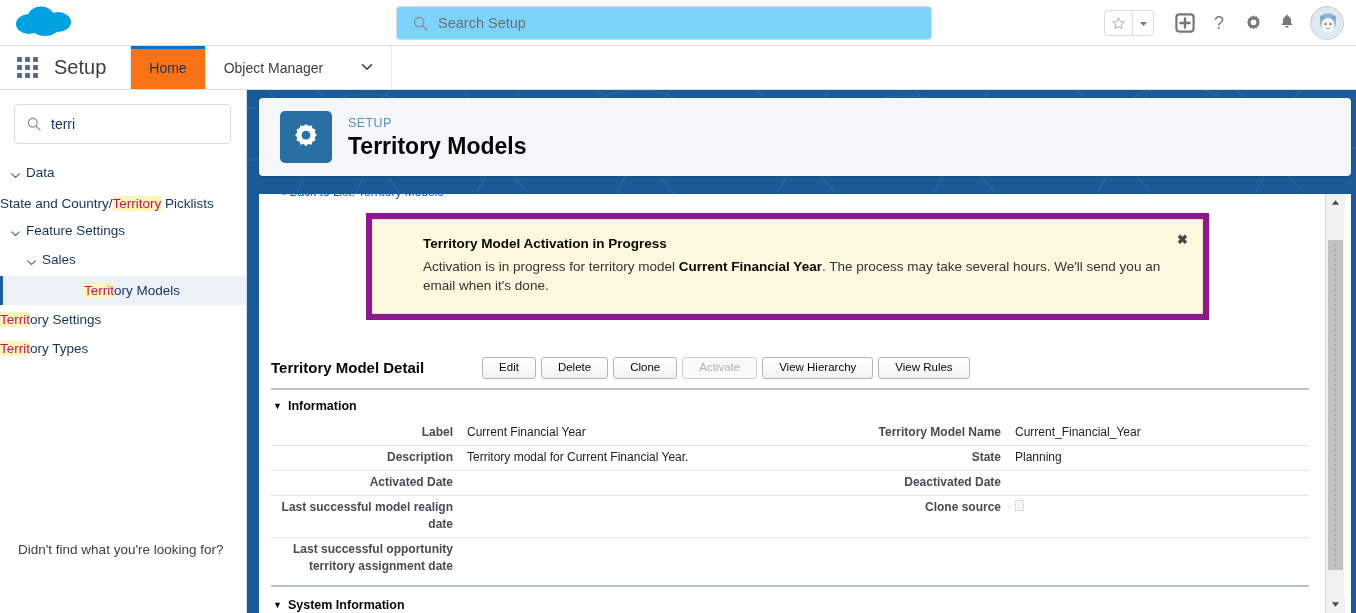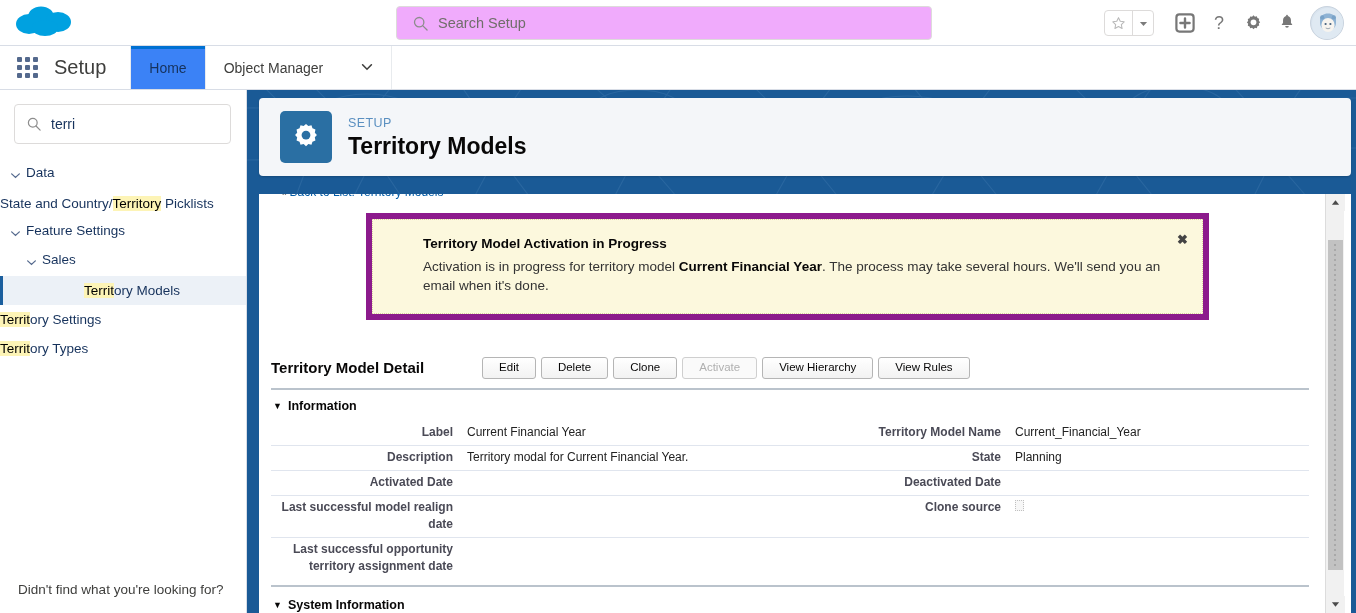--- a/index.html
+++ b/index.html
@@ -20,21 +20,21 @@
     border-bottom: 1px solid #d8dde6;
   }
   .sf-logo {
     position: absolute; left: 14px; top: 3px;
     width: 62px; height: 40px;
   }
   .search-wrap {
     position: absolute; left: 396px; top: 6px;
     width: 536px; height: 34px;
     border: 1px solid #dddbda; border-radius: 4px;
-    background: #f0abfc;
+    background: #7dd3fc;
     display: flex; align-items: center;
   }
   .search-wrap .mag {
     margin-left: 16px; margin-right: 10px;
     width: 15px; height: 15px; flex: none;
   }
   .search-input {
     border: 0; outline: 0; background: transparent;
     font-family: "Liberation Sans", sans-serif;
     font-size: 14.5px; color: #3e3e3c;
@@ -95,21 +95,21 @@
     font-size: 20px; color: #3e3e3c; font-weight: 400;
     padding-right: 24px;
   }
   .nav-tab {
     display: flex; align-items: center; padding: 0 18px;
     font-size: 14px; color: #3e3e3c;
     border-left: 1px solid #e8ebee;
     cursor: pointer; position: relative;
   }
   .nav-tab.active {
-    background: #3b82f6;
+    background: #f97316;
     box-shadow: inset 0 3px 0 0 #0070d2;
     color: #16325c;
   }
   .nav-tab .chev { margin-left: 14px; }
   .nav-tab-end { border-right: 1px solid #e8ebee; gap: 24px; }
 
   
   .sidebar {
     position: absolute; top: 90px; left: 0;
     width: 247px; height: 523px;
@@ -145,24 +145,24 @@
   .tree-leaf {
     font-size: 13.5px; color: #16325c;
     line-height: 19px; padding: 5px 14px 5px 0;
     cursor: pointer;
   }
   .tree-leaf.selected {
     background: #ecf1f7;
     border-left: 3px solid #1b5f9e;
     padding-left: 81px;
   }
-  mark { background: #fdf4b6; color: #000000; padding: 0; }
+  mark { background: #fdf4b6; color: #be185d; padding: 0; }
   .side-foot {
     position: absolute; top: 450px; left: 18px; width: 215px;
-    font-size: 13.5px; color: #3e3e3c; line-height: 19px; margin-top: 40px;
+    font-size: 13.5px; color: #3e3e3c; line-height: 19px;
   }
 
   
   .canvas {
     position: absolute; top: 90px; left: 247px;
     width: 1109px; height: 523px;
     background: #1a5a96;
     overflow: hidden;
   }
   .canvas svg.bgpat { position: absolute; top:0; left:0; width: 1109px; height: 130px; }

